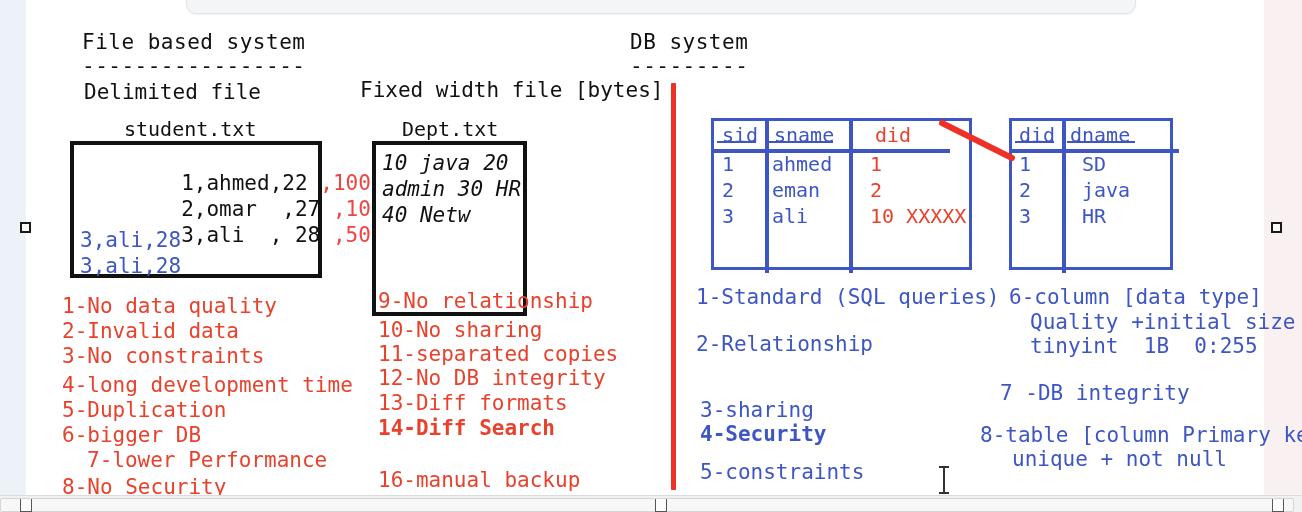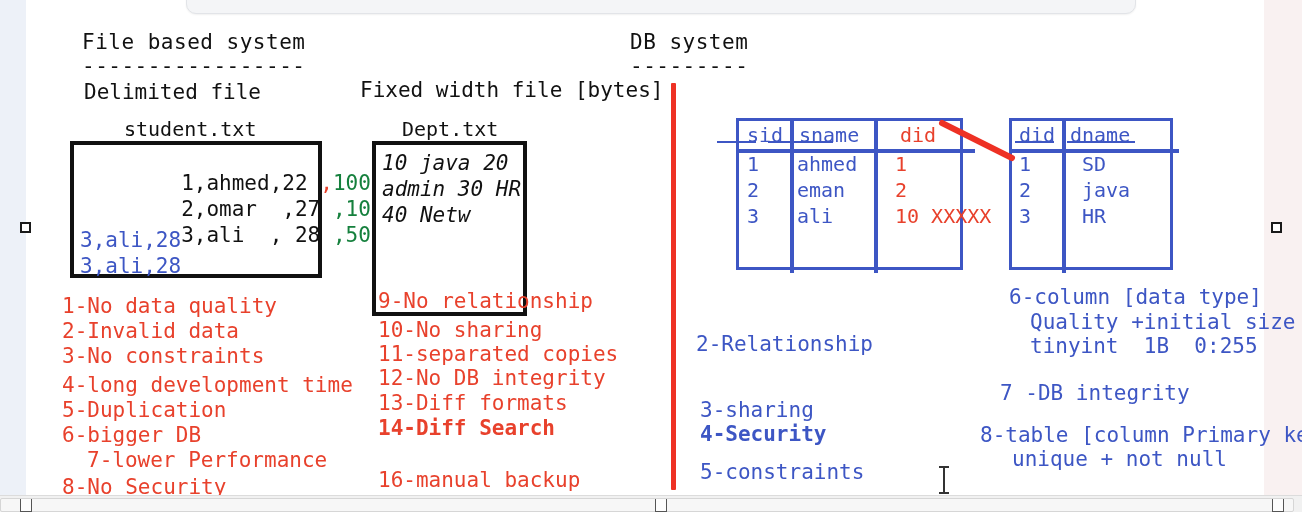--- a/index.html
+++ b/index.html
@@ -54,21 +54,21 @@
     position: absolute; bottom: 0px; width: 10px; height: 12px;
     border: 1px solid #555; border-top: none; background: #fdfdfd;
   }
   
   .canvas { position: absolute; left: 0; top: 0; width: 1302px; height: 496px; }
   .txt { position: absolute; white-space: pre; line-height: 1.0; }
   .mono { font-family: "DejaVu Sans Mono", "Liberation Mono", monospace; }
   .black { color: #111111; }
   .red   { color: #e8412c; }
   .blue  { color: #3d56c4; }
-  .green { color: #15803d; }
+  .green { color: #ef4444; }
 
   .hdr { font-size: 21px; letter-spacing: .5px; }
   .sub { font-size: 21px; }
   .filelabel { font-size: 20px; }
   .boxtext { font-size: 21px; }
   .listitem { font-size: 21px; }
   .tabletext { font-size: 20px; }
 
   
   .codebox {
@@ -156,21 +156,21 @@
     <div class="txt mono listitem red" style="left:378px; top:368px;">12-No DB integrity</div>
     <div class="txt mono listitem red" style="left:378px; top:393px;">13-Diff formats</div>
     <div class="txt mono listitem red" style="left:378px; top:418px;font-weight:bold;">14-Diff Search</div>
     <div class="txt mono listitem red" style="left:378px; top:470px;">16-manual backup</div>
 
     <div class="redbar" style="left:671px; top:83px; height:407px;"></div>
 
     <div class="txt mono hdr black" style="left:630px; top:32px;">DB system</div>
     <div class="txt mono hdr black" style="left:630px; top:56px;">---------</div>
 
-    <div class="tbl" style="left:736px; top:118px; width:227px; height:152px;">
+    <div class="tbl" style="left:711px; top:118px; width:261px; height:152px;">
       <div class="vline" style="left:51px; top:-3px; height:155px;"></div>
       <div class="vline" style="left:135px; top:-3px; height:155px;"></div>
       <div class="hline" style="left:-3px; top:28px; width:239px;"></div>
 
       <div class="txt mono tabletext blue" style="left:8px; top:4px;">sid</div>
       <div class="txt mono tabletext blue" style="left:60px; top:4px;">sname</div>
       <div class="txt mono tabletext red" style="left:161px; top:4px;">did</div>
 
       <div class="txt mono tabletext blue" style="left:8px; top:33px;">1</div>
       <div class="txt mono tabletext blue" style="left:58px; top:33px;">ahmed</div>
@@ -203,20 +203,21 @@
       <div class="txt mono tabletext blue" style="left:7px; top:85px;">3</div>
       <div class="txt mono tabletext blue" style="left:70px; top:85px;">HR</div>
     </div>
     <div class="underline-seg" style="left:1015px; top:141px; width:39px;"></div>
     <div class="underline-seg" style="left:1067px; top:141px; width:68px;"></div>
 
     <svg class="arrow-svg">
       <line x1="942" y1="123" x2="1012" y2="158" stroke="#ee3124" stroke-width="6" stroke-linecap="round"></line>
     </svg>
 
+    <div class="txt mono listitem blue" style="left:696px; top:287px;">1-Standard (SQL queries)</div>
     <div class="txt mono listitem blue" style="left:696px; top:334px;">2-Relationship</div>
     <div class="txt mono listitem blue" style="left:700px; top:377px;margin-top:23px;">3-sharing</div>
     <div class="txt mono listitem blue" style="left:700px; top:424px;font-weight:bold;">4-Security</div>
     <div class="txt mono listitem blue" style="left:700px; top:462px;">5-constraints</div>
 
     <div class="txt mono listitem blue" style="left:1009px; top:287px;">6-column [data type]</div>
     <div class="txt mono listitem blue" style="left:1030px; top:312px;">Quality +initial size</div>
     <div class="txt mono listitem blue" style="left:1030px; top:336px;">tinyint  1B  0:255</div>
 
     <div class="txt mono listitem blue" style="left:1000px; top:383px;">7 -DB integrity</div>

